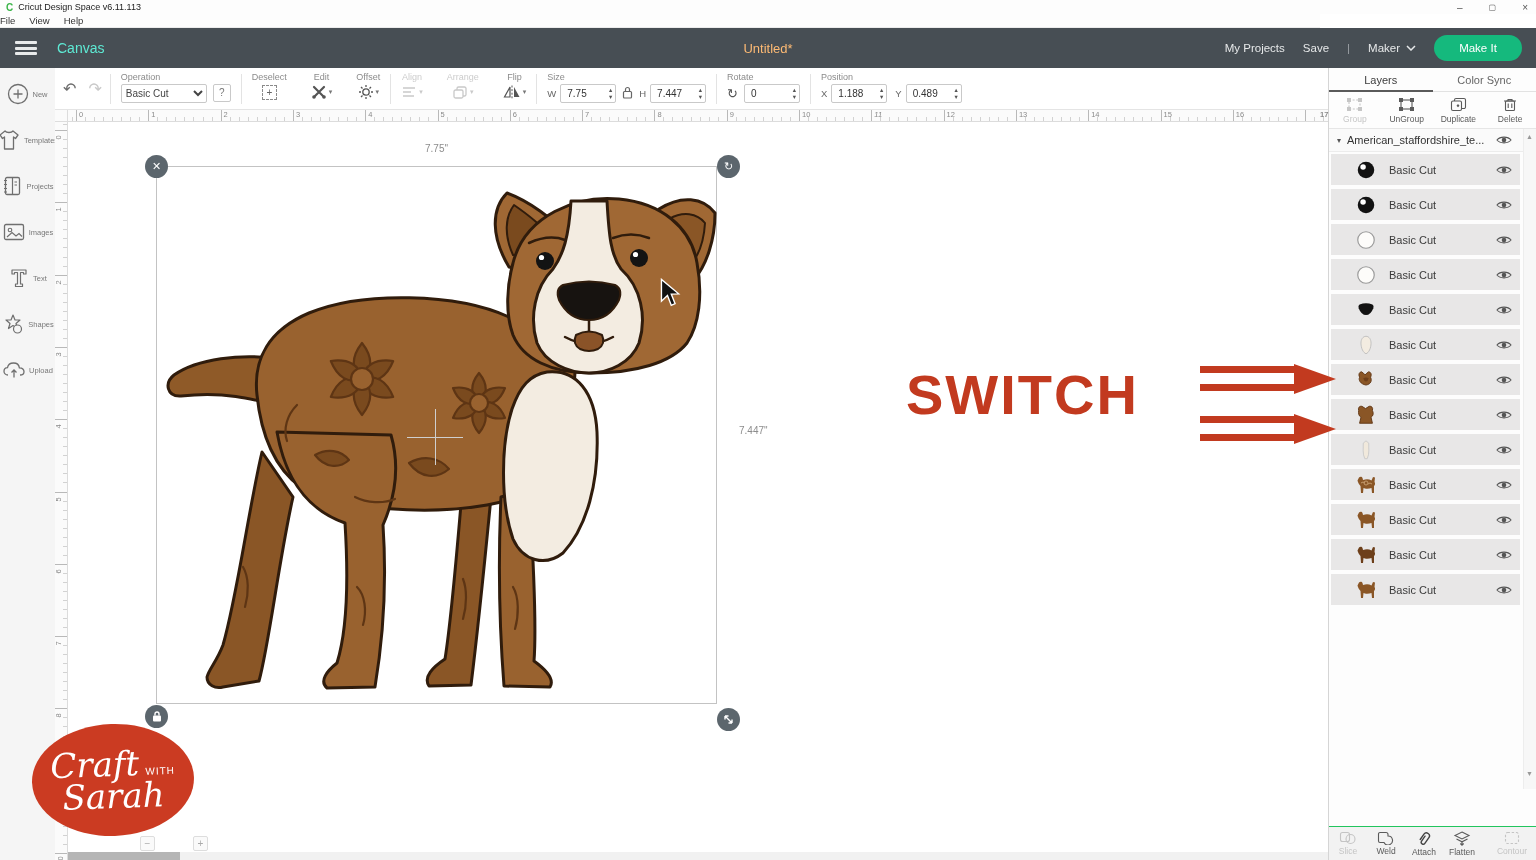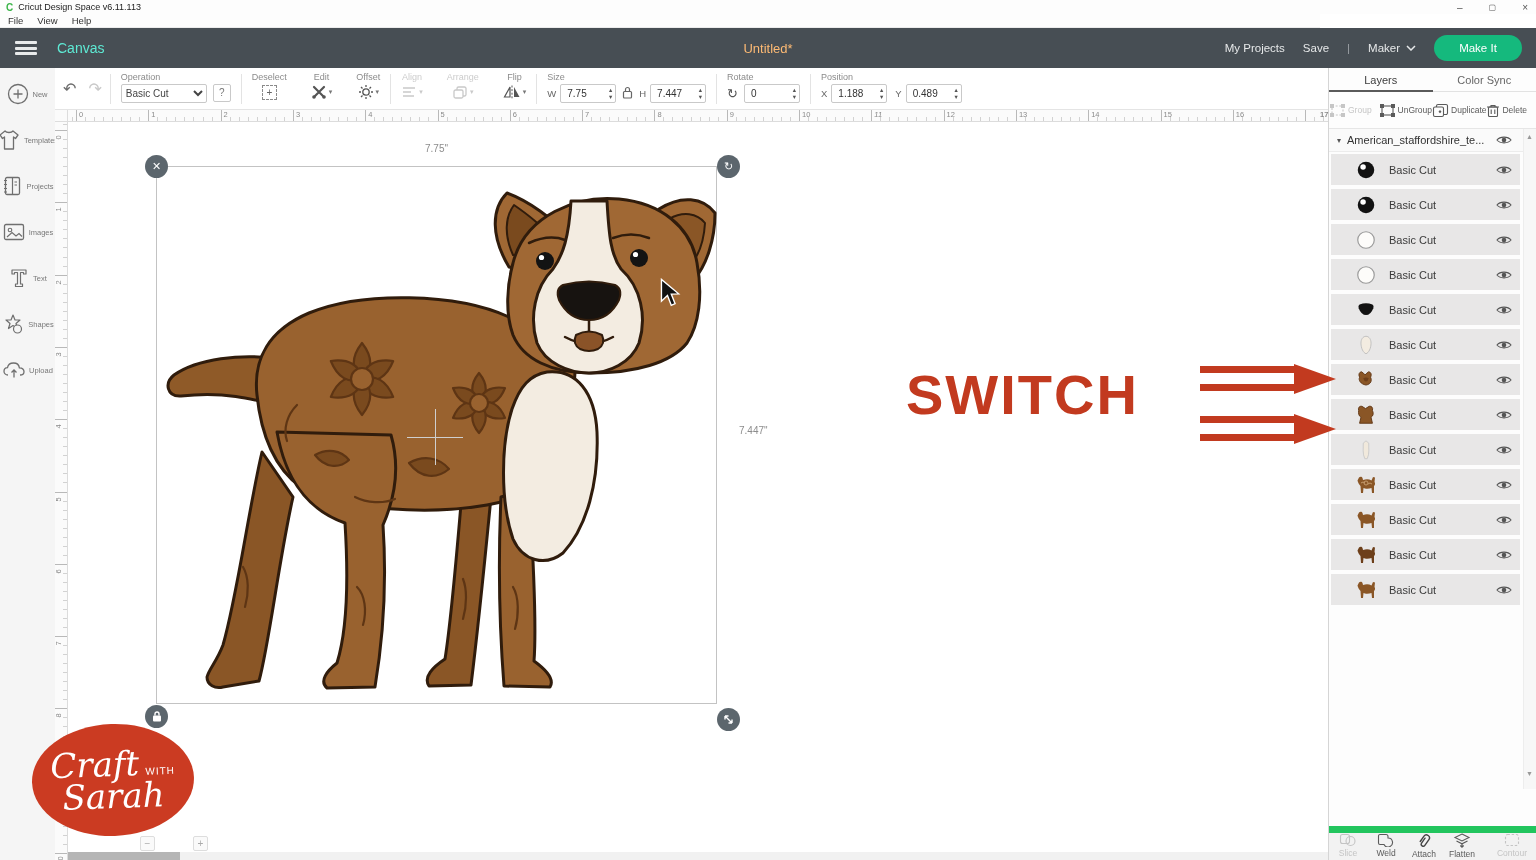--- a/index.html
+++ b/index.html
@@ -3,21 +3,21 @@
 <meta charset="utf-8">
 <style>
   * { margin:0; padding:0; box-sizing:border-box; }
   html,body { width:1536px; height:860px; font-family:"Liberation Sans", sans-serif; background:#fff; overflow:hidden; }
   #page { position:relative; width:1536px; height:860px; background:#fff; }
 
   
   .titlebar { position:absolute; left:0; top:0; width:1536px; height:14px; background:#fdfdfd; display:flex; align-items:center; font-size:9px; color:#222; }
   .app-logo { color:#3cb54a; font-weight:bold; font-size:10px; margin:0 5px 0 6px; }
   .win-controls { position:absolute; right:8px; top:0; height:14px; display:flex; gap:26px; align-items:center; color:#555; font-size:10px; }
-  .menubar { position:absolute; left:0; top:14px; width:1320px; height:14px; background:#fdfdfd; display:flex; align-items:center; gap:14px; padding-left:8px; font-size:9.5px; color:#333; border-bottom:1px solid #ececec; }
+  .menubar { position:absolute; left:0; top:14px; width:1320px; height:14px; background:#fdfdfd; display:flex; align-items:center; gap:14px; font-size:9.5px; color:#333; border-bottom:1px solid #ececec; }
 
   
   .appheader { position:absolute; left:0; top:28px; width:1536px; height:40px; background:#474e54; display:flex; align-items:center; color:#fff; }
   .hamburger { width:22px; height:14px; margin-left:15px; display:flex; flex-direction:column; justify-content:space-between; cursor:pointer; }
   .hamburger i { display:block; height:3px; background:#e8eaeb; border-radius:1px; }
   .nav-title { margin-left:20px; font-size:14px; color:#5eead4; }
   .doc-title { position:absolute; left:50%; transform:translateX(-50%); font-size:13px; color:#fdba74; }
   .header-right { position:absolute; right:14px; display:flex; align-items:center; gap:18px; font-size:11.5px; color:#e6e8e9; }
   .machine-sel { display:flex; align-items:center; gap:6px; }
   .makeit { background:#15b97d; color:#fff; border:none; border-radius:14px; width:88px; height:26px; font-size:11.5px; cursor:pointer; }
@@ -84,37 +84,37 @@
   .switch-text { position:absolute; left:906px; top:362px; font-size:56px; font-weight:800; letter-spacing:2px; color:#c23a1f; z-index:40; }
   .switch-arrows { position:absolute; left:1200px; top:364px; z-index:41; }
 
   
   .rpanel { position:absolute; left:1328px; top:68px; width:208px; height:792px; background:#fdfdfd; border-left:1px solid #d5d5d5; overflow:hidden; }
   .tabs { display:flex; height:24px; border-bottom:1px solid #e2e2e2; }
   .tab { flex:1; display:flex; align-items:center; justify-content:center; font-size:11px; color:#666; cursor:pointer; position:relative; }
   .tab.active { color:#3d3d3d; }
   .tab.active::after { content:""; position:absolute; left:0; right:0; bottom:-1px; height:2px; background:#5a5a5a; }
   .actions { display:flex; height:37px; border-bottom:1px solid #e6e6e6; align-items:center; }
-  .action { flex:1; display:flex; flex-direction:row; align-items:center; gap:2px; font-size:8.5px; color:#5a5a5a; cursor:pointer; }
+  .action { flex:1; display:flex; flex-direction:column; align-items:center; gap:2px; font-size:8.5px; color:#5a5a5a; cursor:pointer; }
   .action.disabled { color:#c6c6c6; }
   .group-row { height:23px; display:flex; align-items:center; font-size:11px; color:#333; background:#fafafa; border-bottom:1px solid #ececec; padding:0 26px 0 8px; position:relative; cursor:pointer; }
   .group-row .tri { font-size:8px; color:#555; margin-right:6px; }
   .group-row .gtitle { white-space:nowrap; overflow:hidden; flex:1; }
   .layer-list { padding:2px 16px 0 2px; }
   .layer-row { height:31px; background:#e8e7e7; margin-bottom:4px; display:flex; align-items:center; padding:0 8px 0 22px; cursor:pointer; }
   .layer-thumb { width:26px; height:24px; display:flex; align-items:center; justify-content:center; }
   .layer-label { flex:1; font-size:11px; color:#3a3a3a; margin-left:10px; }
   .eye { display:flex; align-items:center; cursor:pointer; }
   .group-row .eye { position:absolute; right:24px; }
   .scroll-gutter { position:absolute; right:0; top:61px; width:13px; height:660px; background:#f7f7f7; border-left:1px solid #ededed; }
   .scroll-arrow { position:absolute; right:3px; font-size:7px; color:#999; }
   .blank-row { position:absolute; left:0; top:720px; width:208px; height:38px; display:flex; align-items:center; background:#fdfdfd; }
   .blank-thumb { width:36px; height:27px; border:1px solid #9a9a9a; background:#fff; margin-left:12px; }
   .blank-label { font-size:11px; color:#444; margin-left:22px; }
-  .bottombar { position:absolute; left:0; top:758px; width:208px; height:34px; background:#f2f2f2; border-top:7px solid #22c55e; display:flex; }
+  .bottombar { position:absolute; left:0; top:758px; width:208px; height:34px; background:#f2f2f2; border-top:1px solid #22c55e; display:flex; align-items:center; }
   .baction { width:38px; display:flex; flex-direction:column; align-items:center; gap:1px; font-size:8.5px; color:#5a5a5a; cursor:pointer; flex:none; }
   .baction.disabled { color:#c4c4c4; }
 </style>
 </head>
 <body>
 
 <div id="page">
 
   <div class="titlebar">
     <span class="app-logo">C</span>

